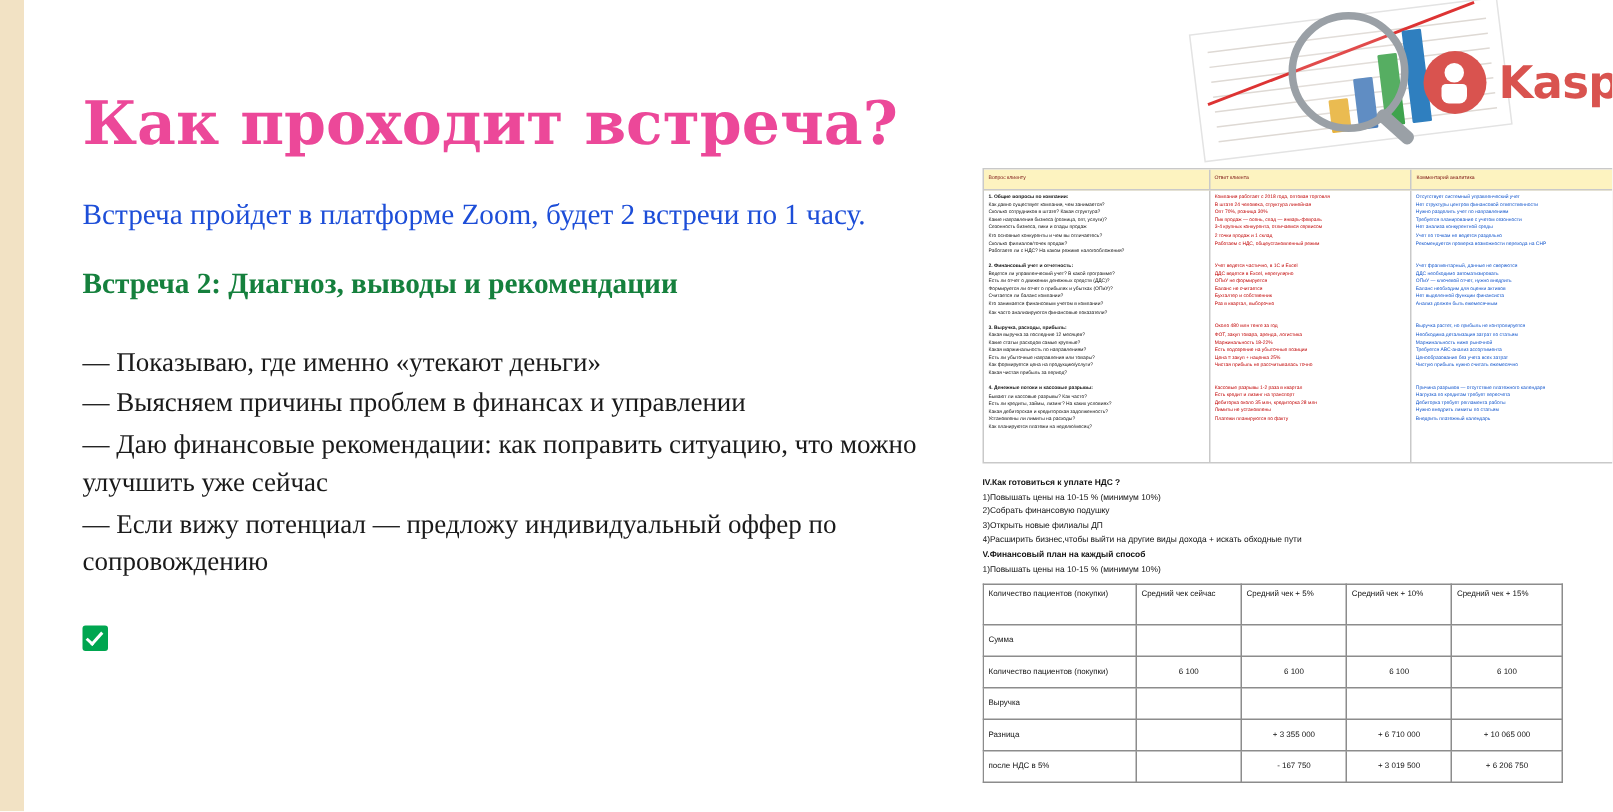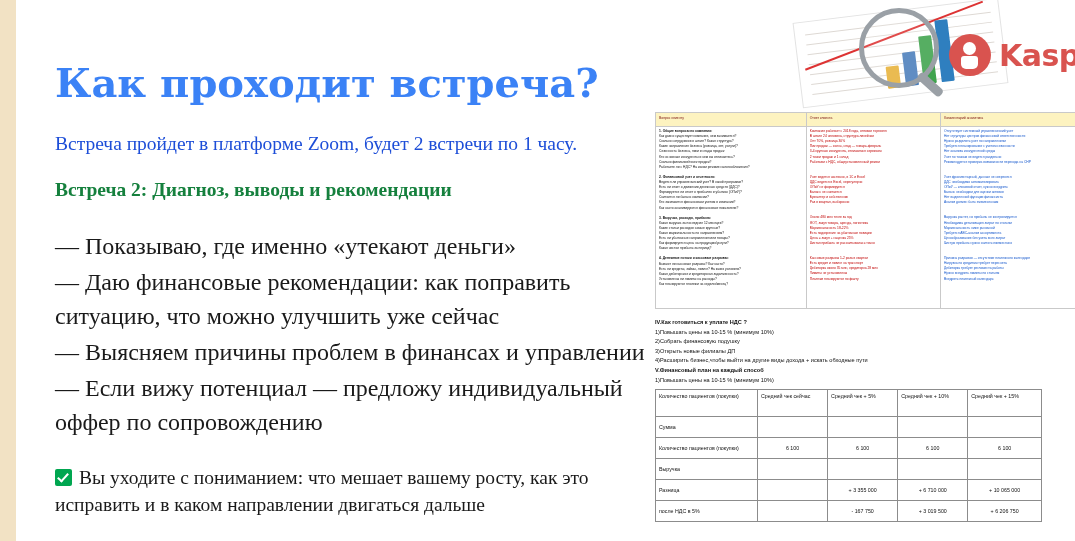--- a/index.html
+++ b/index.html
@@ -42,21 +42,21 @@
   .left-col {
     position: absolute;
     left: 55px;
     top: 62px;
     width: 600px;
   }
   .title {
     font-family: "DejaVu Serif", serif;
     font-weight: bold;
     font-size: 40px;
-    color: #3b82f6;
+    color: #ec4899;
     letter-spacing: 0px;
     margin: 0 0 28px 0;
     line-height: 1.05;
   }
   .lead {
     font-size: 19.5px;
     color: #1d4ed8;
     margin: 0 0 22px 0;
     line-height: 1.25;
   }
@@ -66,21 +66,21 @@
     color: #15803d;
     margin: 0 0 26px 0;
     line-height: 1.25;
   }
   .bullets {
     margin: 0;
     padding: 0;
     list-style: none;
   }
   .bullets li {
-    font-size: 24px;
+    font-size: 18px;
     color: #1a1a1a;
     line-height: 1.42;
     margin: 0 0 2px 0;
   }
   .closing {
     margin-top: 26px;
     font-size: 19.5px;
     color: #1a1a1a;
     line-height: 1.38;
     position: relative;
@@ -339,25 +339,25 @@
 
   <div class="edge-strip"></div>
   <div class="edge-strip-inner"></div>
 
   <div class="left-col">
     <h1 class="title">Как проходит встреча?</h1>
     <p class="lead">Встреча пройдет в платформе Zoom, будет 2 встречи по 1 часу.</p>
     <p class="subhead">Встреча 2: Диагноз, выводы и рекомендации</p>
     <ul class="bullets">
       <li>— Показываю, где именно «утекают деньги»</li>
+      <li>— Выясняем причины проблем в финансах и управлении</li>
       <li>— Даю финансовые рекомендации: как поправить ситуацию, что можно улучшить уже сейчас</li>
-      <li>— Выясняем причины проблем в финансах и управлении</li>
       <li>— Если вижу потенциал — предложу индивидуальный оффер по сопровождению</li>
     </ul>
-    <p class="closing"><span class="check-box"></span><span>Вы уходите с пониманием: что мешает вашему росту, как это исправить и в каком направлении двигаться дальше</span></p>
+    <p class="closing"><span class="check-box"></span></p>
   </div>
 
   <div class="right-col">
 
     <div class="logo-band">
       <div class="logo-chart-bg">
         <div class="ln" style="top:12px"></div>
         <div class="ln" style="top:22px"></div>
         <div class="ln" style="top:32px"></div>
         <div class="ln" style="top:42px"></div>

